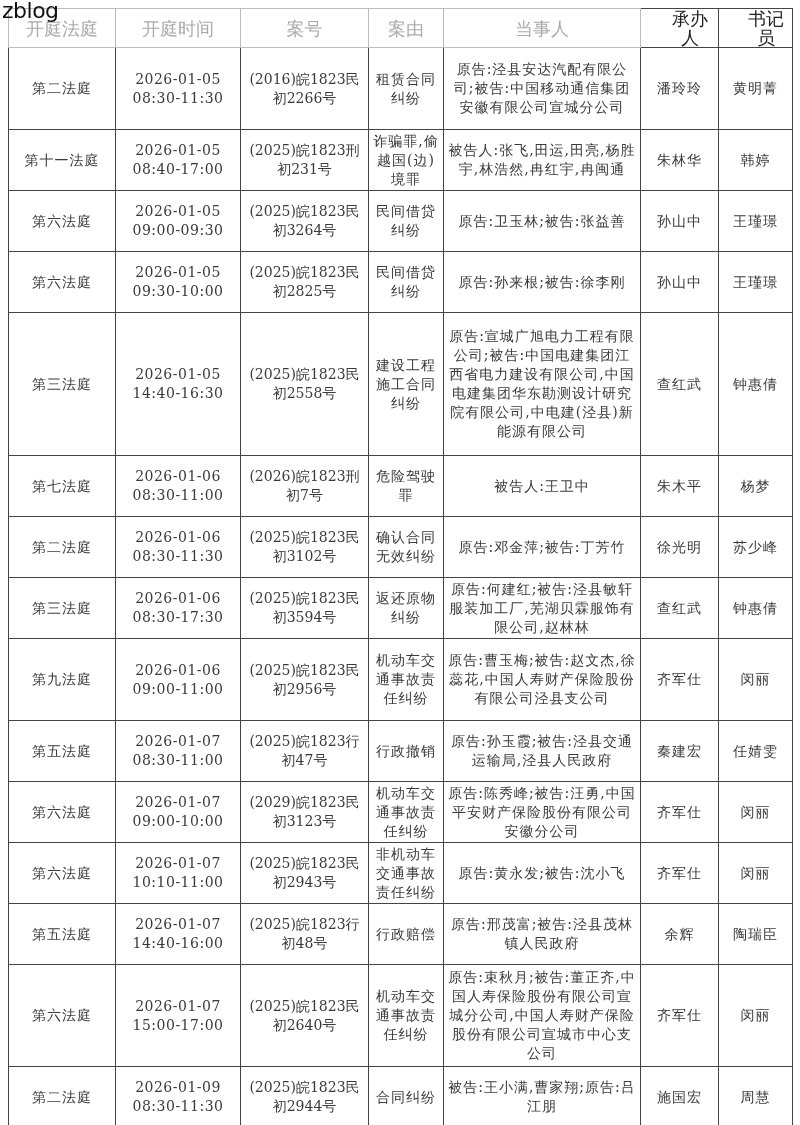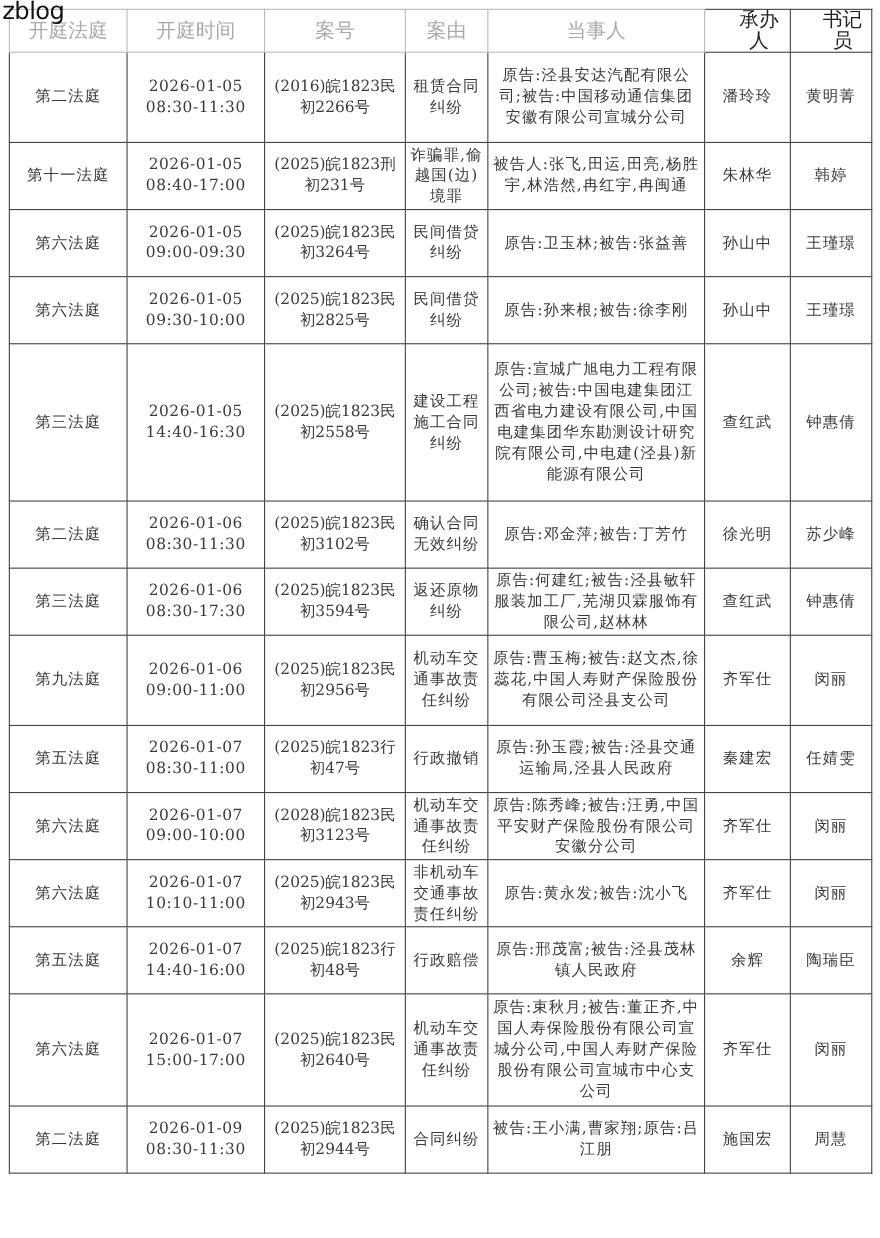--- a/index.html
+++ b/index.html
@@ -100,20 +100,32 @@
           <div>2026-01-05</div>
           <div>14:40-16:30</div>
         </td>
         <td class="caseno">(2025)皖1823民初2558号</td>
         <td class="casetype">建设工程施工合同纠纷</td>
         <td class="parties">原告:宣城广旭电力工程有限公司;被告:中国电建集团江西省电力建设有限公司,中国电建集团华东勘测设计研究院有限公司,中电建(泾县)新能源有限公司</td>
         <td class="judge">查红武</td>
         <td class="clerk">钟惠倩</td>
       </tr>
       <tr style="height: 61px;">
+        <td class="court">第七法庭</td>
+        <td class="time">
+          <div>2026-01-06</div>
+          <div>08:30-11:00</div>
+        </td>
+        <td class="caseno">(2026)皖1823刑初7号</td>
+        <td class="casetype">危险驾驶罪</td>
+        <td class="parties">被告人:王卫中</td>
+        <td class="judge">朱木平</td>
+        <td class="clerk">杨梦</td>
+      </tr>
+      <tr style="height: 61px;">
         <td class="court">第二法庭</td>
         <td class="time">
           <div>2026-01-06</div>
           <div>08:30-11:30</div>
         </td>
         <td class="caseno">(2025)皖1823民初3102号</td>
         <td class="casetype">确认合同无效纠纷</td>
         <td class="parties">原告:邓金萍;被告:丁芳竹</td>
         <td class="judge">徐光明</td>
         <td class="clerk">苏少峰</td>
@@ -153,21 +165,21 @@
         <td class="parties">原告:孙玉霞;被告:泾县交通运输局,泾县人民政府</td>
         <td class="judge">秦建宏</td>
         <td class="clerk">任婧雯</td>
       </tr>
       <tr style="height: 61px;">
         <td class="court">第六法庭</td>
         <td class="time">
           <div>2026-01-07</div>
           <div>09:00-10:00</div>
         </td>
-        <td class="caseno">(2028)皖1823民初3123号</td>
+        <td class="caseno">(2029)皖1823民初3123号</td>
         <td class="casetype">机动车交通事故责任纠纷</td>
         <td class="parties">原告:陈秀峰;被告:汪勇,中国平安财产保险股份有限公司安徽分公司</td>
         <td class="judge">齐军仕</td>
         <td class="clerk">闵丽</td>
       </tr>
       <tr style="height: 61px;">
         <td class="court">第六法庭</td>
         <td class="time">
           <div>2026-01-07</div>
           <div>10:10-11:00</div>

